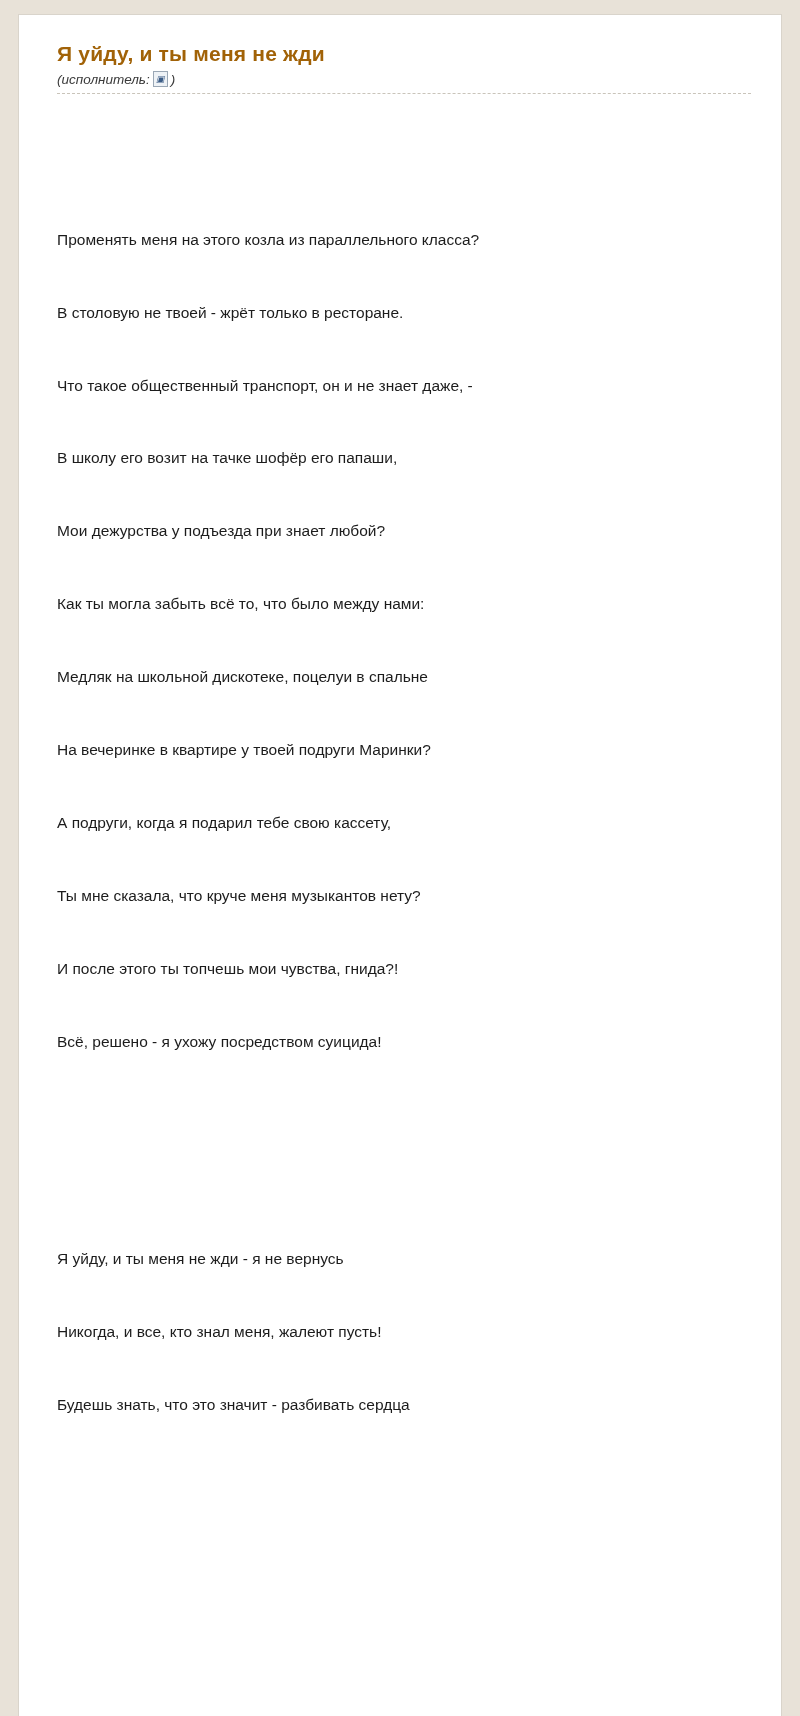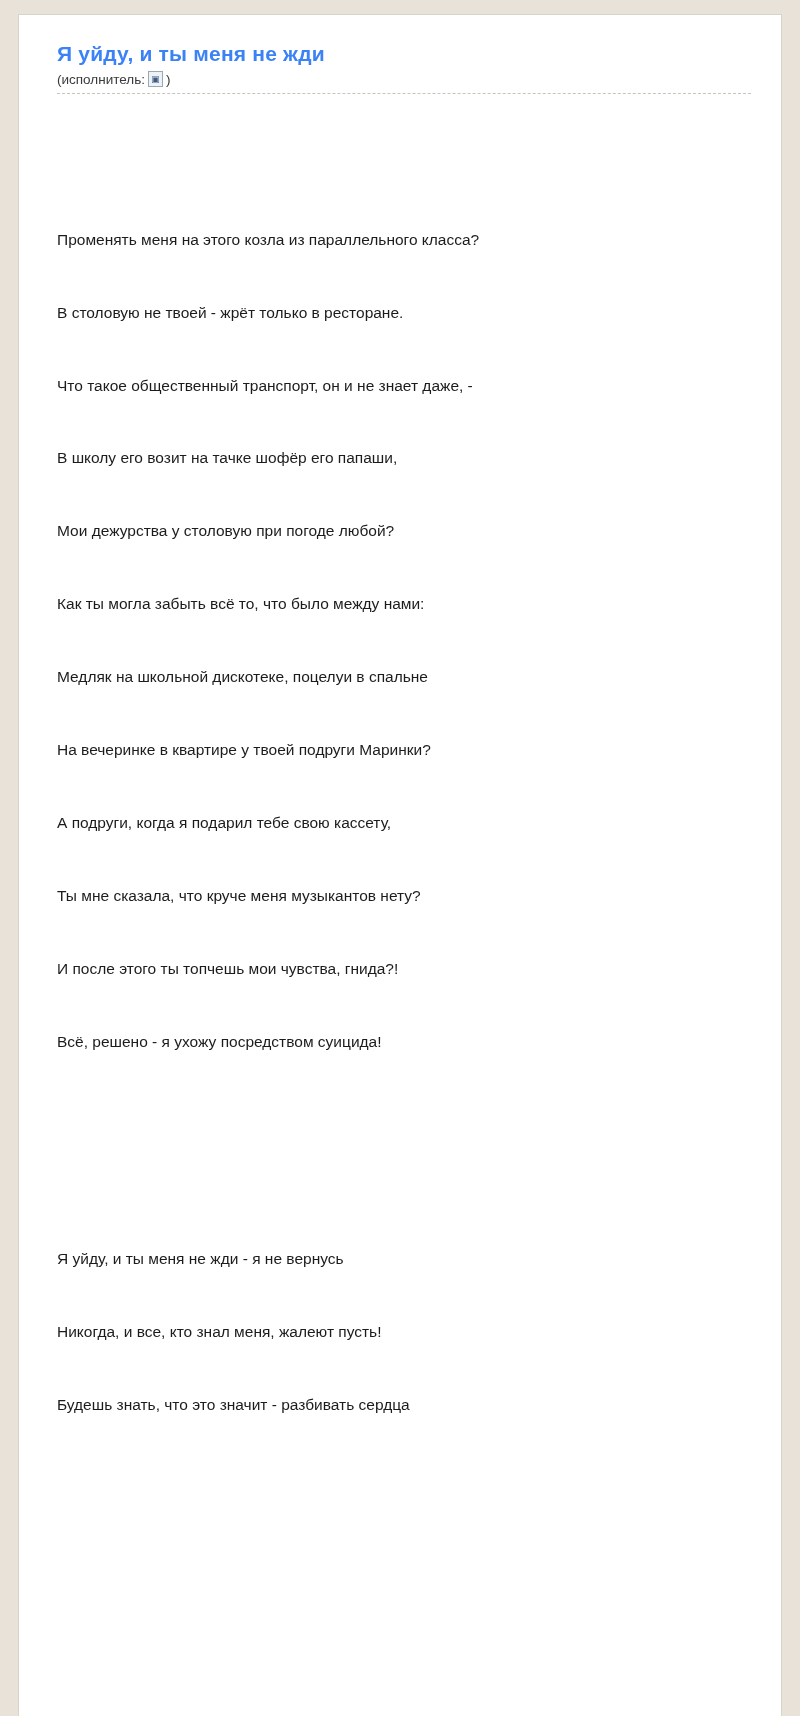--- a/index.html
+++ b/index.html
@@ -21,34 +21,35 @@
   }
   .sheet {
     background: #ffffff;
     border: 1px solid #d9d4cb;
     box-sizing: border-box;
     min-height: 1684px;
     padding: 26px 30px 30px 38px;
     position: relative;
   }
   .song-title {
-    color: #3b82f6;
+    color: #a16207;
     font-size: 21px;
     font-weight: bold;
     letter-spacing: 0.2px;
     margin: 0 0 4px 0;
     line-height: 1.25;
   }
   .performer-line {
     font-size: 13.5px;
     color: #3a3a3a;
     margin: 0 0 2px 0;
     display: flex;
     align-items: center;
     gap: 2px;
+    font-style: italic;
   }
   .performer-line .paren {
     color: #3a3a3a;
   }
   .broken-img {
     display: inline-flex;
     align-items: center;
     justify-content: center;
     width: 13px;
     height: 14px;
@@ -98,21 +99,21 @@
 
     <hr class="divider">
 
     <div class="lyrics">
 
       <div class="stanza">
         <div class="line">Променять меня на этого козла из параллельного класса?</div>
         <div class="line">В столовую не твоей - жрёт только в ресторане.</div>
         <div class="line">Что такое общественный транспорт, он и не знает даже, -</div>
         <div class="line">В школу его возит на тачке шофёр его папаши,</div>
-        <div class="line">Мои дежурства у столовую при погоде любой?</div>
+        <div class="line">Мои дежурства у подъезда при знает любой?</div>
         <div class="line">Как ты могла забыть всё то, что было между нами:</div>
         <div class="line">Медляк на школьной дискотеке, поцелуи в спальне</div>
         <div class="line">На вечеринке в квартире у твоей подруги Маринки?</div>
         <div class="line">А подруги, когда я подарил тебе свою кассету,</div>
         <div class="line">Ты мне сказала, что круче меня музыкантов нету?</div>
         <div class="line">И после этого ты топчешь мои чувства, гнида?!</div>
         <div class="line">Всё, решено - я ухожу посредством суицида!</div>
       </div>
 
       <div class="stanza">

